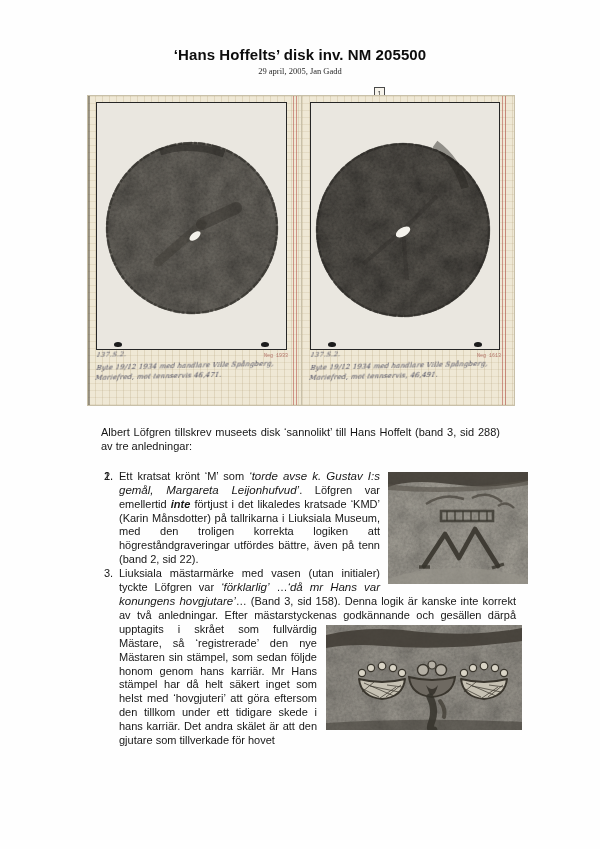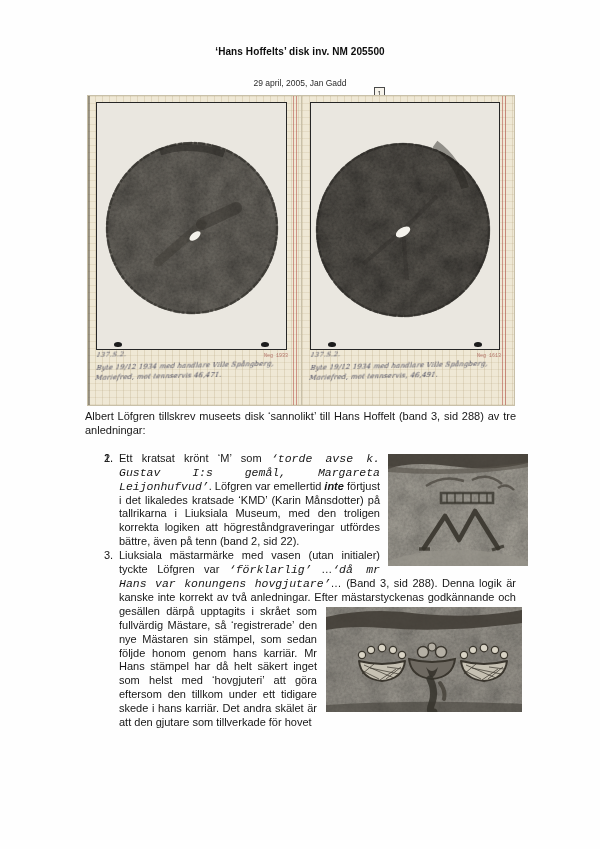--- a/index.html
+++ b/index.html
@@ -4,22 +4,22 @@
 <style>
   * { margin:0; padding:0; box-sizing:border-box; }
   html,body { background:#ffffff; }
   .page {
     position:relative; width:600px; height:849px; margin:0 auto;
     background:#fefefe; overflow:hidden;
     font-family:"Liberation Sans", sans-serif; color:#161616;
   }
   
   .header { position:absolute; left:0; top:46px; width:600px; text-align:center; }
-  .doc-title { font-size:10px; font-weight:bold; letter-spacing:0.1px; color:#0d0d0d; }
-  .doc-subtitle { font-size:8.5px; margin-top:21px; color:#2a2a2a; }
+  .doc-title { font-size:15px; font-weight:bold; letter-spacing:0.1px; color:#0d0d0d; }
+  .doc-subtitle { font-size:8.5px; margin-top:3px; color:#2a2a2a;font-family:Liberation Serif, serif; }
 
   
   .photoblock { position:absolute; left:87px; top:95px; width:428px; height:311px; display:flex; }
   .card {
     position:relative; width:50%; height:100%;
     background-color:#efe8d5;
     background-image:
       repeating-linear-gradient(90deg, rgba(168,148,105,0.22) 0 1px, transparent 1px 7px),
       repeating-linear-gradient(0deg, rgba(168,148,105,0.15) 0 1px, transparent 1px 7px);
     border:1px solid #c8c0a9;
@@ -44,25 +44,25 @@
             font-family:"Liberation Mono", monospace; }
   .hw-lines { position:absolute; left:1px; top:13px; font-size:6.9px; line-height:9.5px; letter-spacing:0.2px; white-space:nowrap; }
   .page-marker {
     position:absolute; left:374px; top:87px; width:11px; height:13px;
     border:1px solid #4a4a4a; background:#f7f4ec; color:#333;
     font-size:7px; line-height:11px; text-align:center;
   }
 
   
   .bodytext { position:absolute; left:85px; top:410px; width:431px; font-size:11px; line-height:13.9px; text-align:justify; }
-  .bodytext p { margin:0; }
+  .bodytext p { margin:16px; }
   ol.reasons { list-style:none; margin:14px 0 0; padding-left:34px; }
   ol.reasons li { position:relative; text-align:justify; }
   .li-num { position:absolute; left:-15px; top:0; }
-  .it-serif { font-family:Liberation Mono, monospace; font-style:italic; font-size:11.5px; }
+  .it-serif { font-family:Liberation Sans, sans-serif; font-style:italic; font-size:11.5px; }
   .it-sans { font-style:italic;font-weight:bold; }
 
   
   .wrapimg { display:block; }
   .img-m { float:right; width:140px; height:112px; margin:2px -12px 6px 8px; }
   .img-crowns { float:right; width:196px; height:105px; margin:2px -6px 6px 9px; }
   .wrapimg svg { display:block; width:100%; height:100%; }
   .defs-holder { position:absolute; width:0; height:0; overflow:hidden; }
 </style>
 </head>
@@ -195,21 +195,21 @@
             <rect x="53" y="39" width="52" height="10" fill="none" stroke="#3a372f" stroke-width="2.6" opacity="0.8"></rect>
             <path d="M59,39 V49 M67,39 V49 M75,39 V49 M83,39 V49 M91,39 V49 M99,39 V49" stroke="#3a372f" stroke-width="1.6" opacity="0.75"></path>
             <path d="M38,32 Q56,20 76,27 M84,26 Q100,18 114,30 M110,34 q8,-6 16,2" stroke="#403c34" stroke-width="2.4" fill="none" opacity="0.65"></path>
           </svg>
         </span>
         <span>Ett kratsat krönt ‘M’ som </span><span class="it-serif">‘torde avse k. Gustav I:s gemål, Margareta Leijonhufvud’</span><span>. Löfgren var emellertid </span><span class="it-sans">inte</span><span> förtjust i det likaledes kratsade ‘KMD’ (Karin Månsdotter) på tallrikarna i Liuksiala Museum, med den troligen korrekta logiken att högreståndgraveringar utfördes bättre, även på tenn (band 2, sid 22).</span>
       </li>
 
       <li>
         <span class="li-num">3.</span>
-        <span>Liuksiala mästarmärke med vasen (utan initialer) tyckte Löfgren var </span><span class="it-serif">‘förklarlig’</span><span> …</span><span class="it-serif">‘då mr Hans var konungens hovgjutare’</span><span>… (Band 3, sid 288). Denna logik är kanske inte korrekt av två anledningar. Efter mästarstyckenas godkännande och gesällen </span>
+        <span>Liuksiala mästarmärke med vasen (utan initialer) tyckte Löfgren var </span><span class="it-serif">‘förklarlig’</span><span> …</span><span class="it-serif">‘då mr Hans var konungens hovgjutare’</span><span>… (Band 3, sid 158). Denna logik är kanske inte korrekt av två anledningar. Efter mästarstyckenas godkännande och gesällen </span>
         <span class="wrapimg img-crowns">
           <svg viewBox="0 0 196 105">
             <rect x="0" y="0" width="196" height="105" fill="#a5a198"></rect>
             <rect x="0" y="0" width="196" height="105" filter="url(#blotch2)" opacity="0.5" style="mix-blend-mode:multiply"></rect>
             <rect x="0" y="0" width="196" height="105" filter="url(#fineGrain)" opacity="0.35" style="mix-blend-mode:multiply"></rect>
             <path d="M0,10 Q45,0 95,7 Q150,12 196,3 V16 Q120,26 58,21 Q25,18 0,23 Z" fill="#3e3a33" opacity="0.85"></path>
             <path d="M0,98 Q100,92 196,97 V105 H0 Z" fill="#45413a" opacity="0.6"></path>
             <use href="#crownShape" x="0" y="0" transform="translate(56,56)"></use>
             <use href="#crownShape" x="0" y="0" transform="translate(158,56)"></use>
             <g transform="translate(106,54)">

